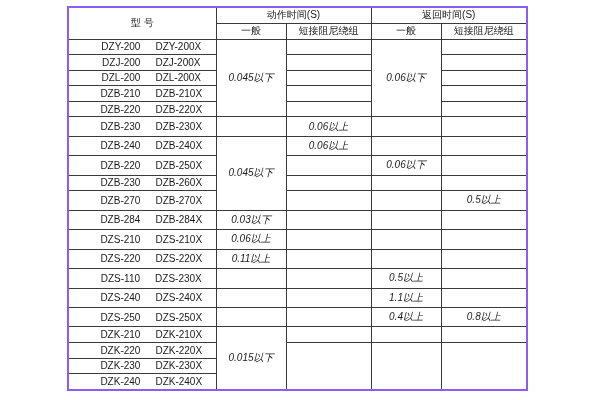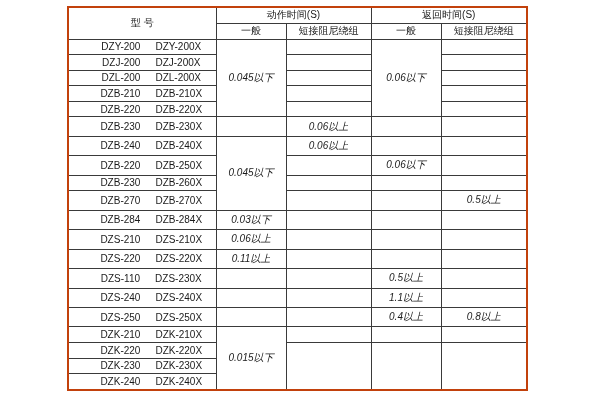--- a/index.html
+++ b/index.html
@@ -18,21 +18,21 @@
     overflow: hidden;
   }
   table.spec-table {
     position: absolute;
     left: 67px;
     top: 6px;
     width: 459px;
     height: 385px;
     border-collapse: collapse;
     table-layout: fixed;
-    border: 2px solid #c2410c;
+    border: 2px solid #8b5cf6;
   }
   .spec-table th, .spec-table td {
     border: 1px solid #3a3a3a;
     padding: 0;
     margin: 0;
     text-align: center;
     vertical-align: middle;
     color: #1a1a1a;
     font-weight: normal;
     overflow: hidden;

